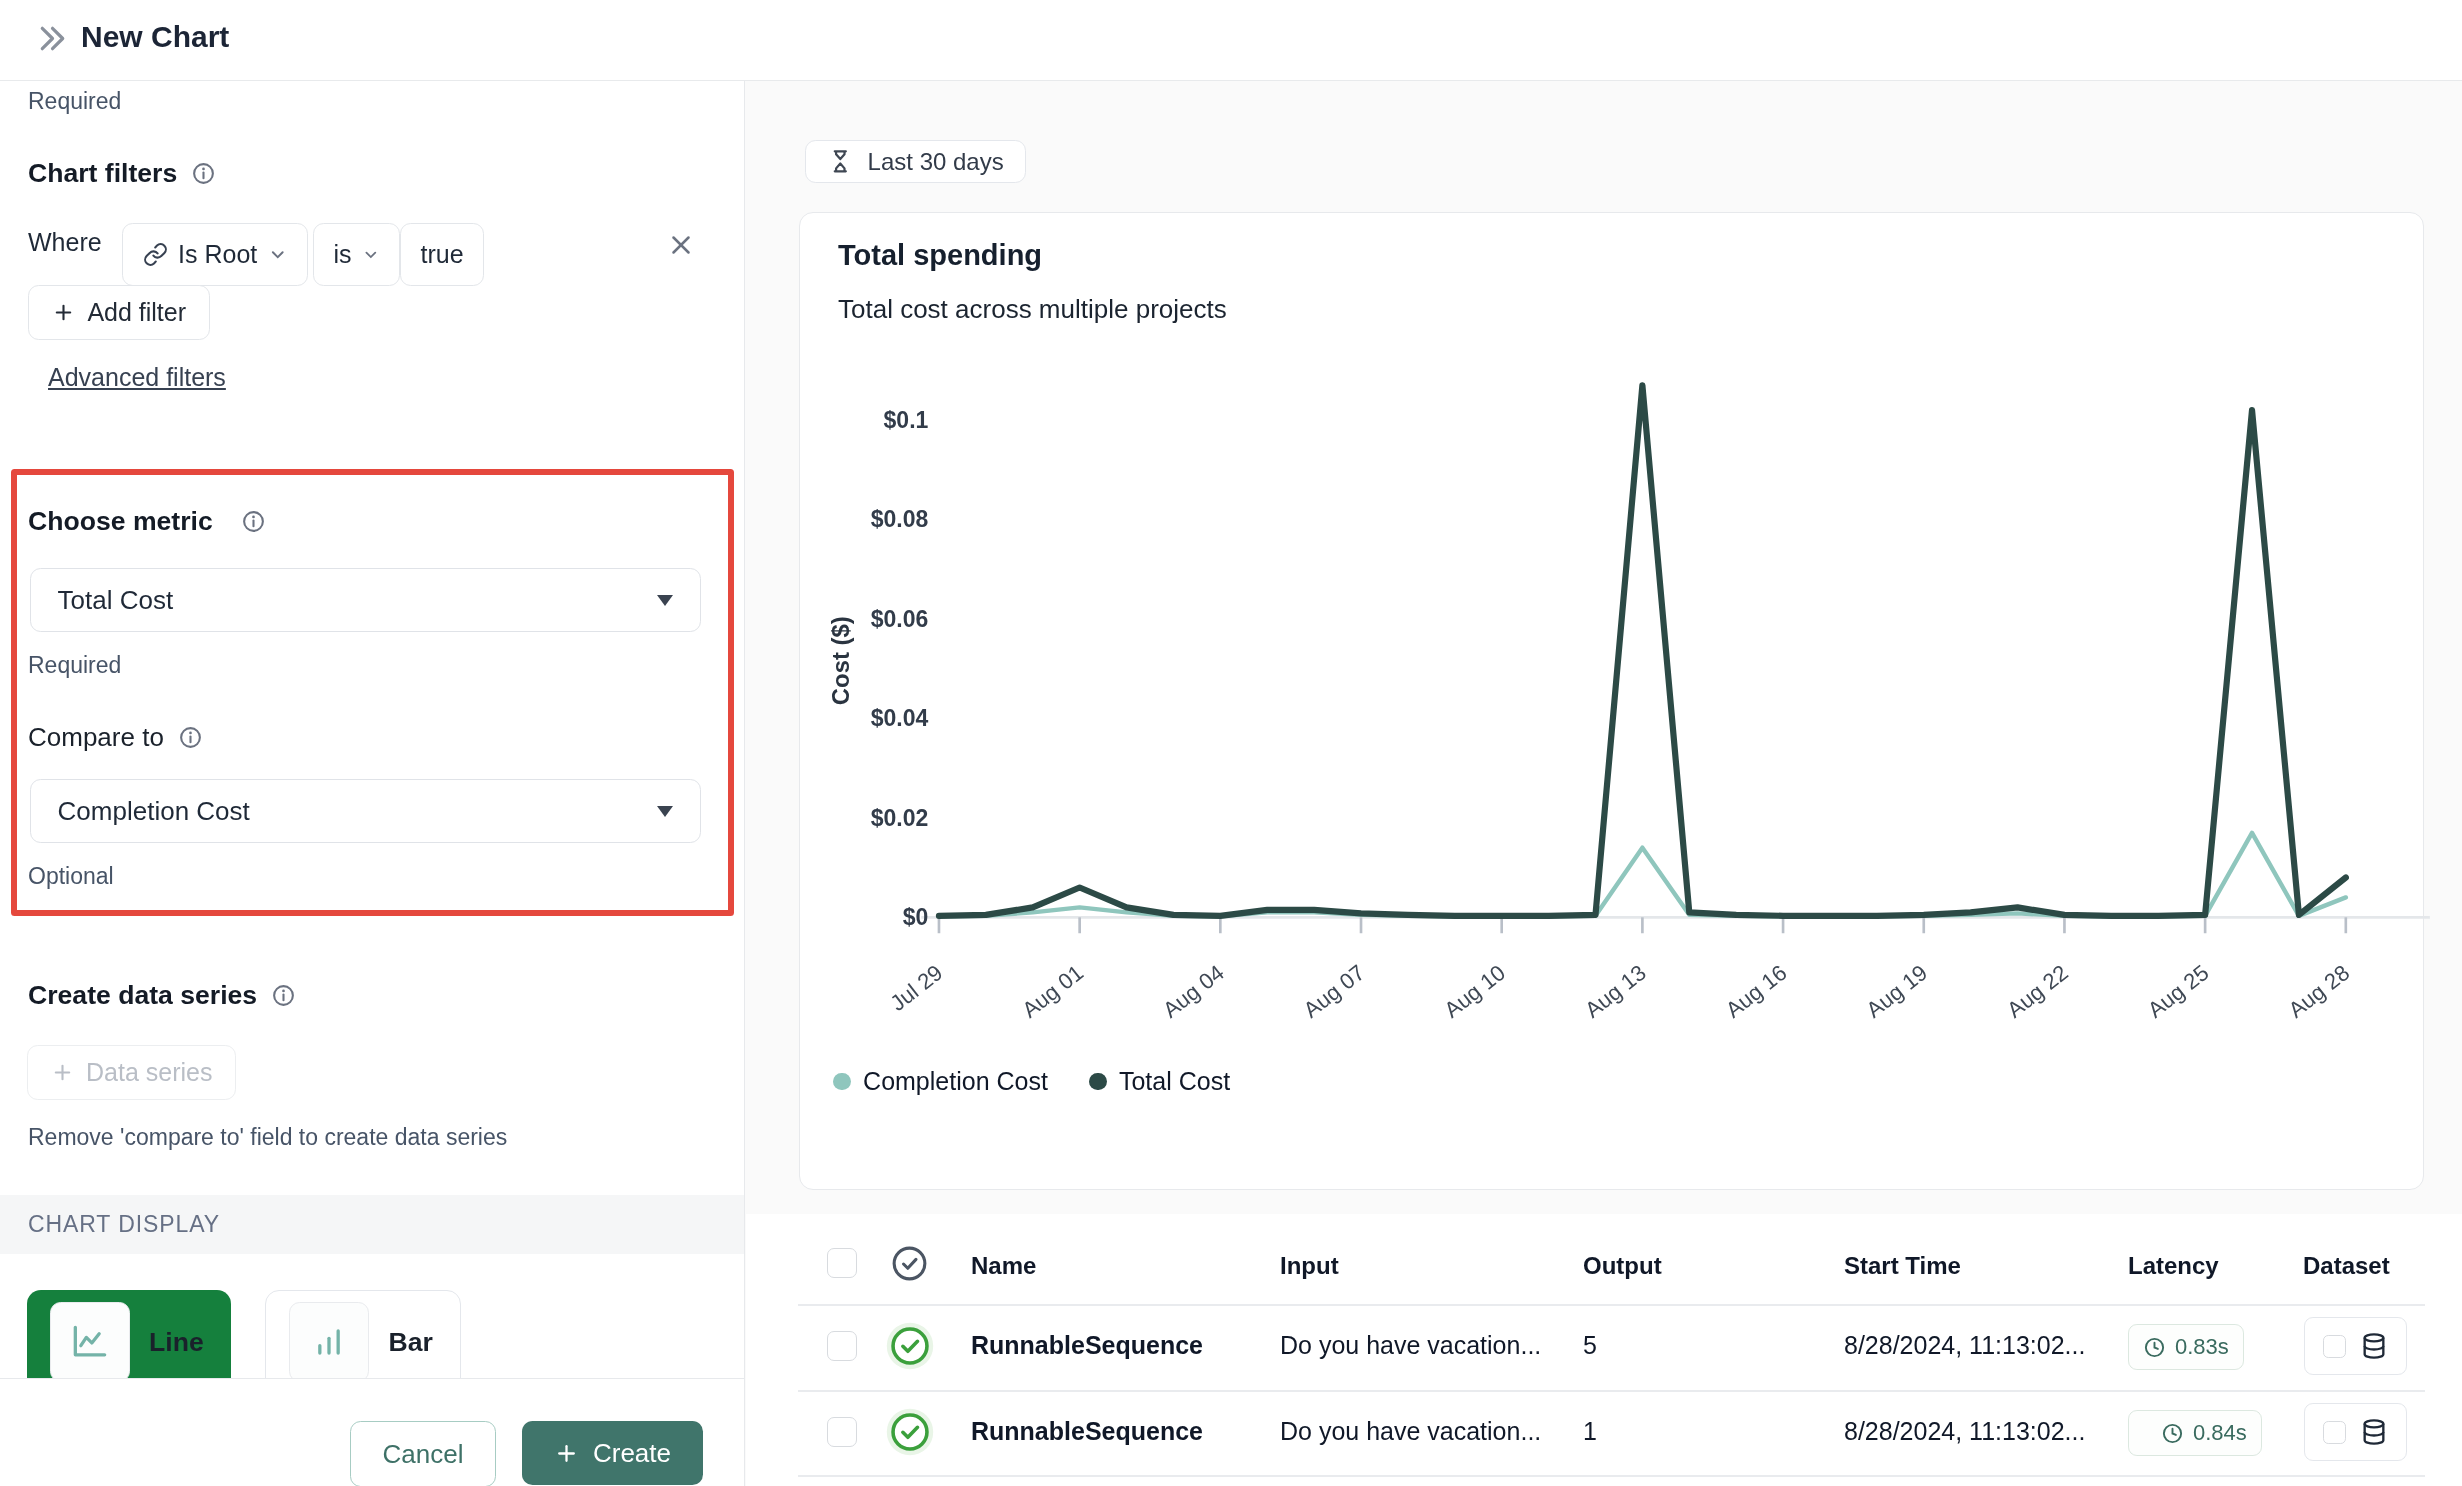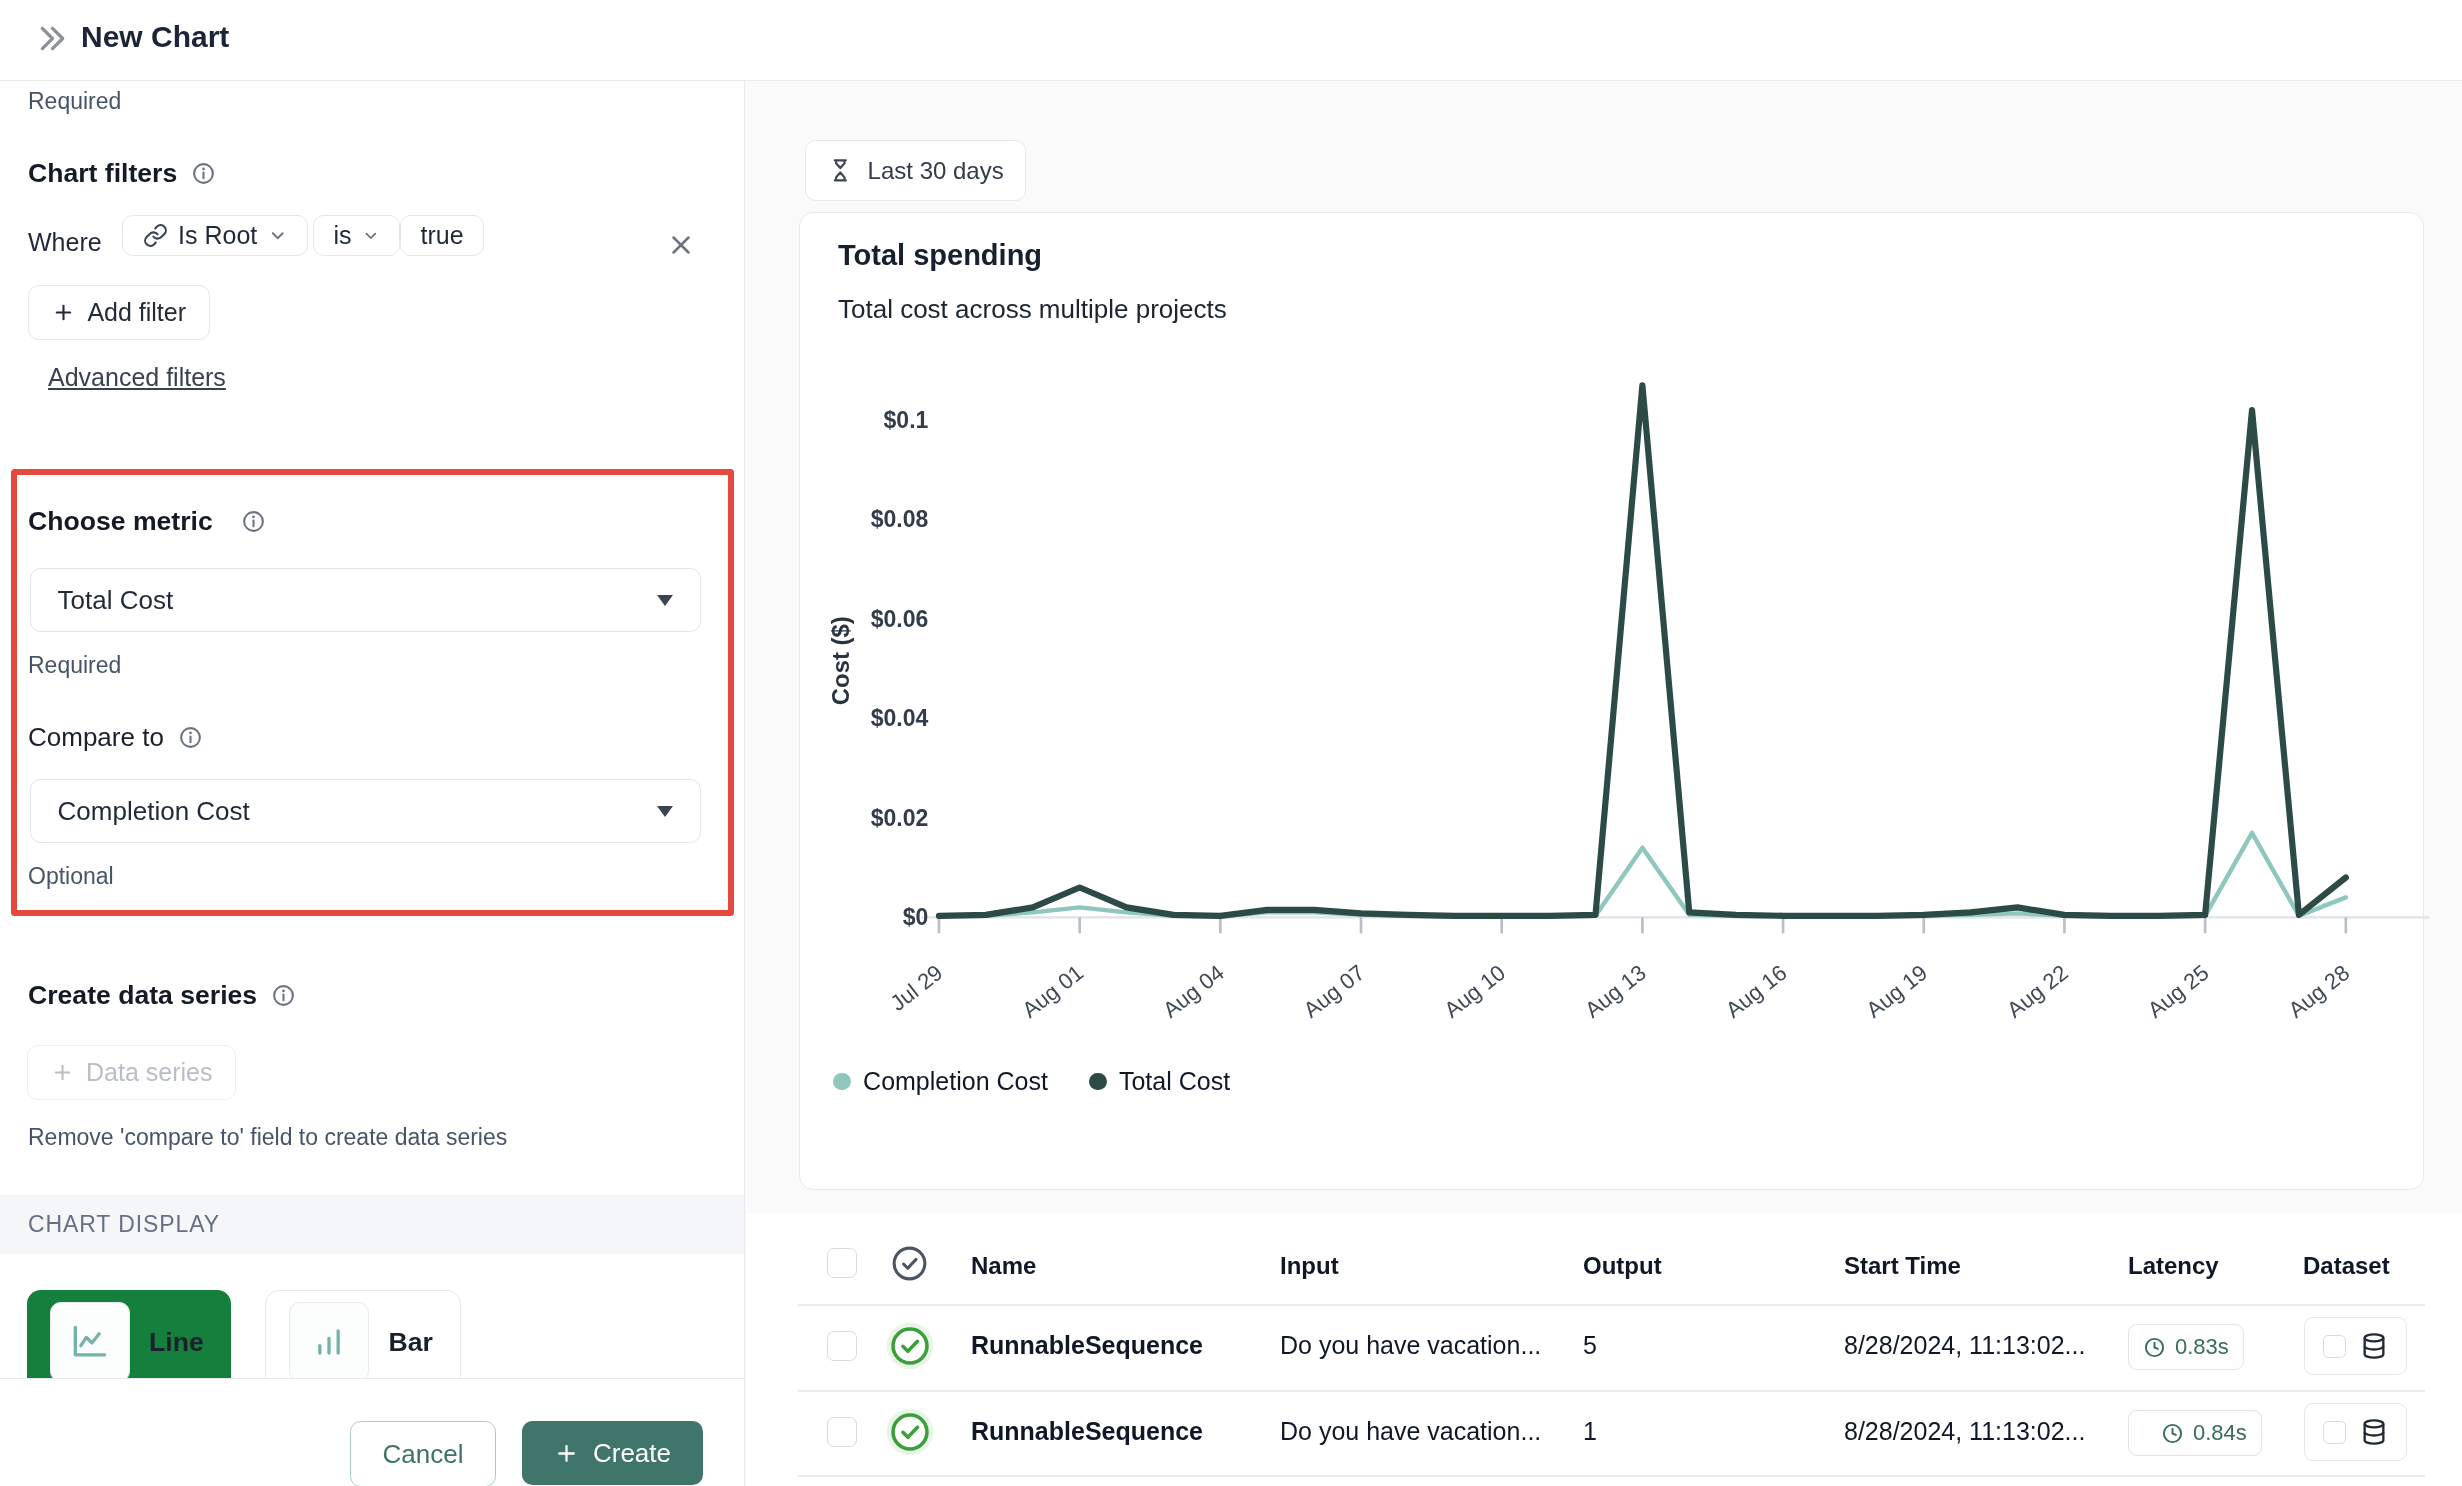--- a/index.html
+++ b/index.html
@@ -7,43 +7,43 @@
        font-family:"Liberation Sans","DejaVu Sans",sans-serif;color:#1a212b;}
   .abs{position:absolute;}
   .flex{display:flex;align-items:center;}
   
   .topbar{left:0;top:0;width:2462px;height:80px;background:#fff;border-bottom:1.8px solid #e8eaec;}
   .page-title{font-size:30px;font-weight:700;color:#1c2536;}
   
   .panel{left:0;top:81px;width:744px;height:1406px;background:#fff;border-right:1.8px solid #e7e9ec;}
   .muted{color:#475467;font-size:23px;}
   .section-title{font-size:26.6px;font-weight:700;color:#141b26;}
-  .pill{background:#fff;border:1.8px solid #e3e6ea;border-radius:10.6px;height:41px;display:flex;
-        align-items:center;gap:10.6px;padding:0 19.5px;font-size:25px;color:#1f2937;box-sizing:border-box;}
+  .pill{background:#fff;border:1.8px solid #e3e6ea;border-radius:10.6px;height:63px;display:flex;
+        align-items:center;gap:10.6px;padding:0 19.5px;font-size:25px;color:#1f2937;box-sizing:border-box;margin-top:8px;}
   .btn-outline{background:#fff;border:1.8px solid #e3e6ea;border-radius:10.6px;display:flex;align-items:center;
         gap:12.4px;padding:0 23px;font-size:25px;color:#232b36;height:55px;box-sizing:border-box;}
   .select{background:#fff;border:1.8px solid #e0e3e8;border-radius:10.6px;height:64px;display:flex;align-items:center;
         justify-content:space-between;padding:0 26.6px;font-size:26px;color:#1f2937;box-sizing:border-box;}
   .caret{width:0;height:0;border-left:8.9px solid transparent;border-right:8.9px solid transparent;
         border-top:11.5px solid #3a4350;}
   .link{color:#374151;font-size:25px;text-decoration:underline;}
   .red-box{border:6.2px solid #e5483d;border-radius:3.5px;background:transparent;pointer-events:none;}
   .band{background:#f5f6f7;color:#667085;font-size:23px;letter-spacing:0.9px;display:flex;align-items:center;}
   .type-card{border-radius:14px;box-sizing:border-box;display:flex;align-items:center;gap:19.5px;padding:25px 23px;}
   .type-card .icon-box{width:78px;height:78px;border-radius:10.6px;border:1.8px solid #e9ebee;background:#fcfdfd;
         display:flex;align-items:center;justify-content:center;}
   .type-label{font-size:26.6px;font-weight:600;color:#1a212b;}
   .footer{left:0;top:1378px;width:744px;height:109px;background:#fff;border-top:1.8px solid #e7e9ec;z-index:5;}
   .btn-cancel{border:1.8px solid #a7ccc3;color:#3e7167;background:#fff;border-radius:10.6px;font-size:26px;
         display:flex;align-items:center;justify-content:center;}
   .btn-create{background:#40756b;color:#fff;border-radius:10.6px;font-size:26px;display:flex;gap:14px;
         align-items:center;justify-content:center;}
   
   .time-btn{background:#fff;border:1.8px solid #e4e7ec;border-radius:10.6px;display:flex;align-items:center;
-        gap:14px;padding:0 21px;height:61px;font-size:24px;color:#323b49;box-sizing:border-box;}
+        gap:14px;padding:0 21px;height:43px;font-size:24px;color:#323b49;box-sizing:border-box;}
   .card{background:#fff;border:1.8px solid #e7e9ec;border-radius:14px;}
   .card-title{font-size:29px;font-weight:700;color:#16202e;}
   .card-sub{font-size:26px;color:#1b2430;}
   .legend-item{display:flex;align-items:center;gap:12.4px;font-size:25px;color:#101828;}
   .legend-dot{width:17.7px;height:17.7px;border-radius:50%;}
   .tag{background:#f2f3f4;border-radius:17.7px;padding:10.6px 21px;font-size:23px;color:#344054;}
   
   .tablewrap{left:746px;top:1214px;width:1716px;height:273px;background:#fff;}
   .th{font-size:24px;font-weight:600;color:#101828;}
   .td{font-size:25px;color:#101828;}

